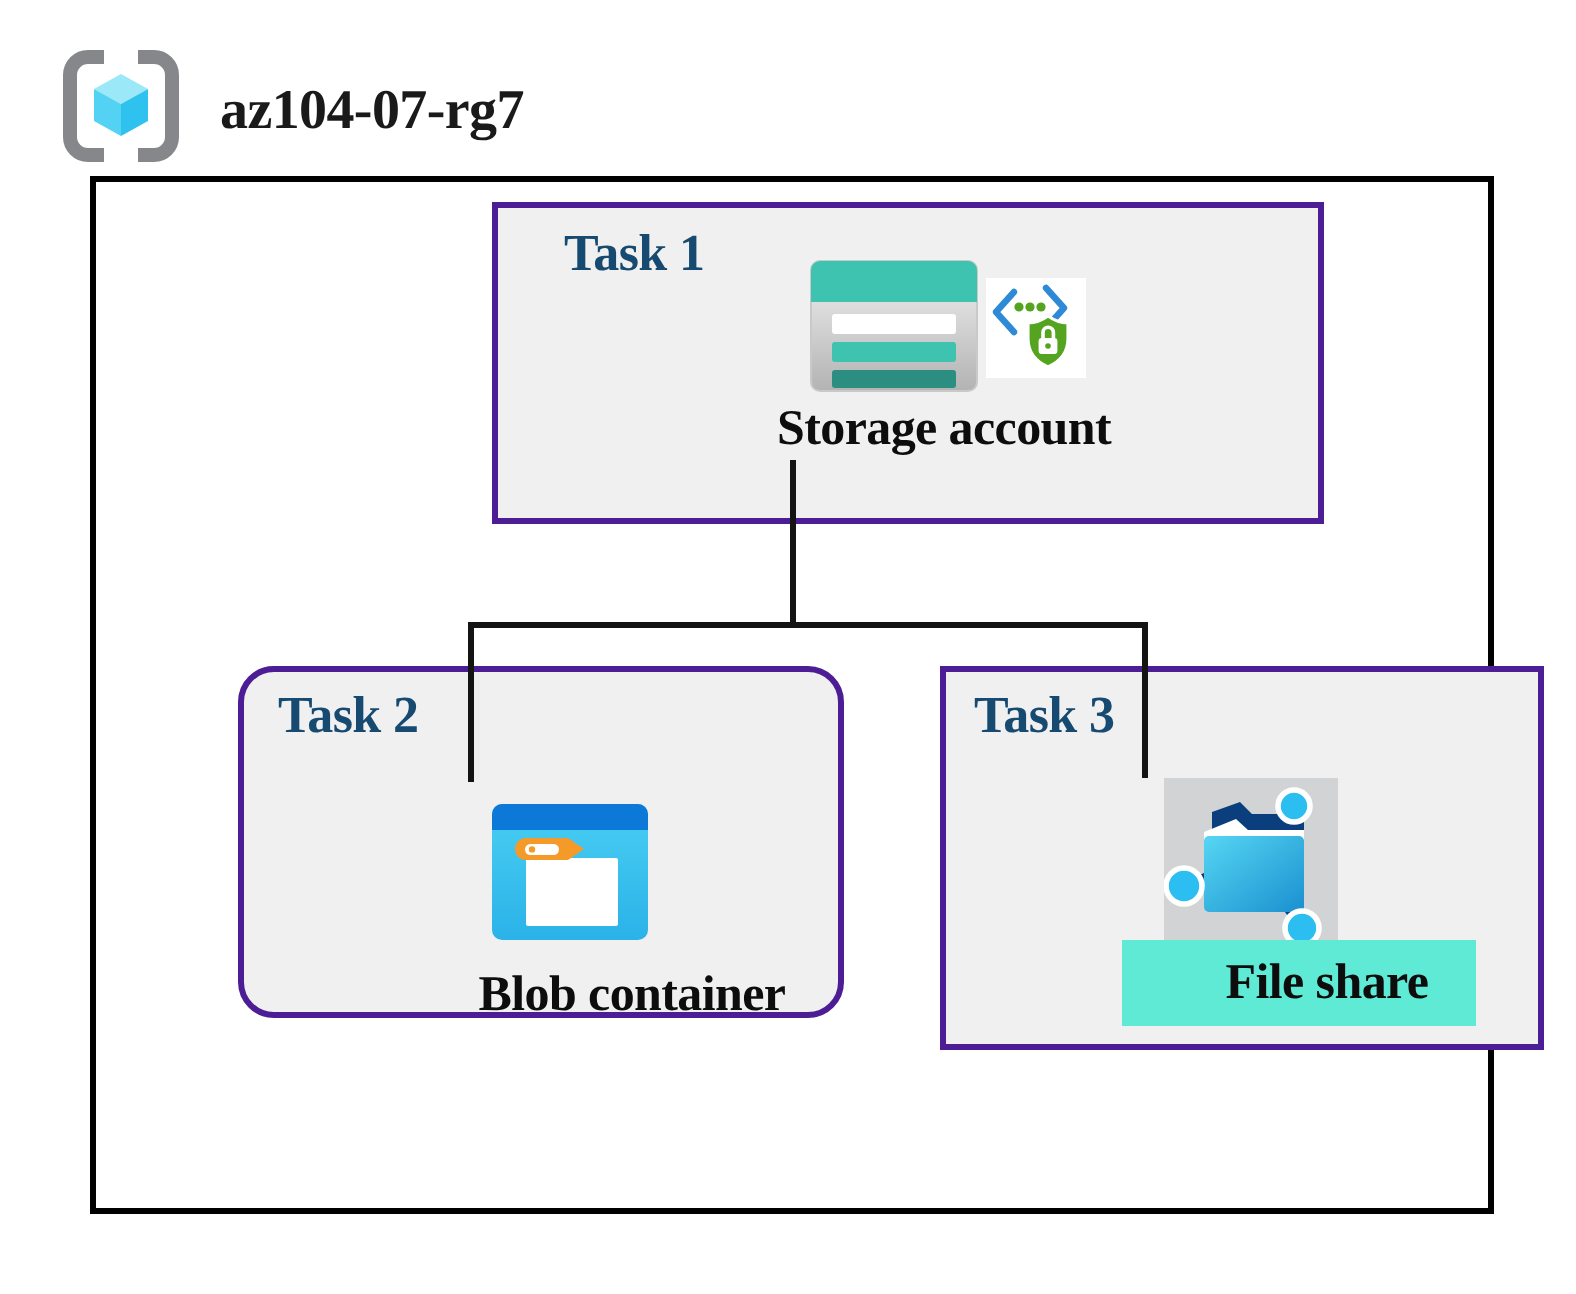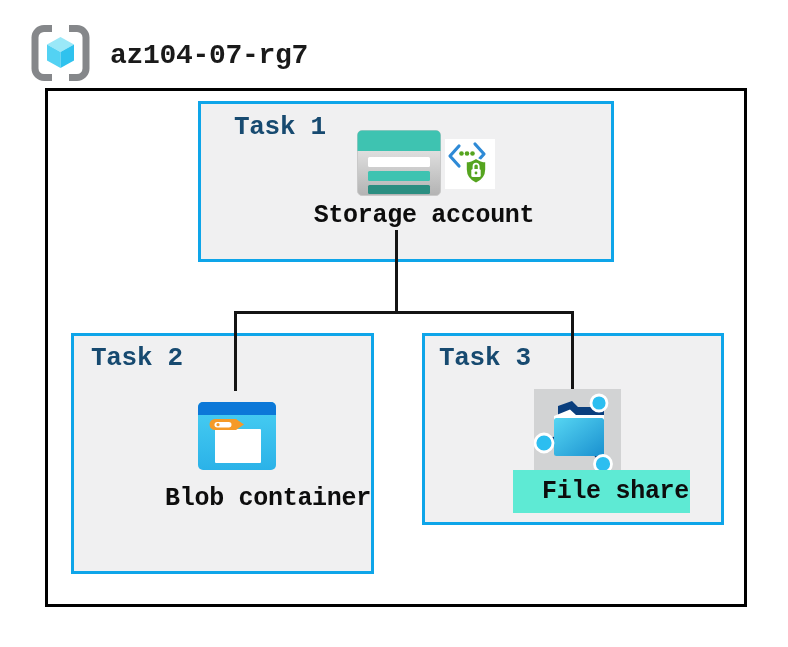--- a/index.html
+++ b/index.html
@@ -1,35 +1,35 @@
 <!DOCTYPE html>
 <html><head>
 <meta charset="utf-8">
 <style>
   html,body{margin:0;padding:0;background:#fff;}
   .canvas{
     position:relative;width:788px;height:647px;background:#ffffff;overflow:hidden;
-    font-family:Liberation Mono, monospace;
+    font-family:Liberation Serif, serif;
   }
   .abs{position:absolute;}
   
   .rg-title{
     position:absolute;left:110px;top:40px;font-size:28px;font-weight:bold;
     color:#1a1a1a;letter-spacing:-0.3px;white-space:nowrap;
   }
   
   .rg-box{
     position:absolute;left:45px;top:88px;width:702px;height:519px;
     border:3px solid #000;background:#fff;box-sizing:border-box;
   }
   .task-box{
-    position:absolute;background:#f0f0f1;border:3px solid #0ea5e9;box-sizing:border-box;
+    position:absolute;background:#f0f0f1;border:3px solid #4c1d95;box-sizing:border-box;margin-left:48px;
   }
   #task1{left:198px;top:101px;width:416px;height:161px;}
-  #task2{left:71px;top:333px;width:303px;height:241px;}
+  #task2{left:71px;top:333px;width:303px;height:176px;border-radius:18px;}
   #task3{left:422px;top:333px;width:302px;height:192px;}
   .task-label{
     position:absolute;font-size:26px;font-weight:bold;color:#174a70;
     letter-spacing:-0.3px;white-space:nowrap;
   }
   .res-label{
     position:absolute;font-size:25px;font-weight:bold;color:#0d0d0d;
     letter-spacing:-0.3px;text-align:center;white-space:nowrap;padding-left:28px;
   }
   

